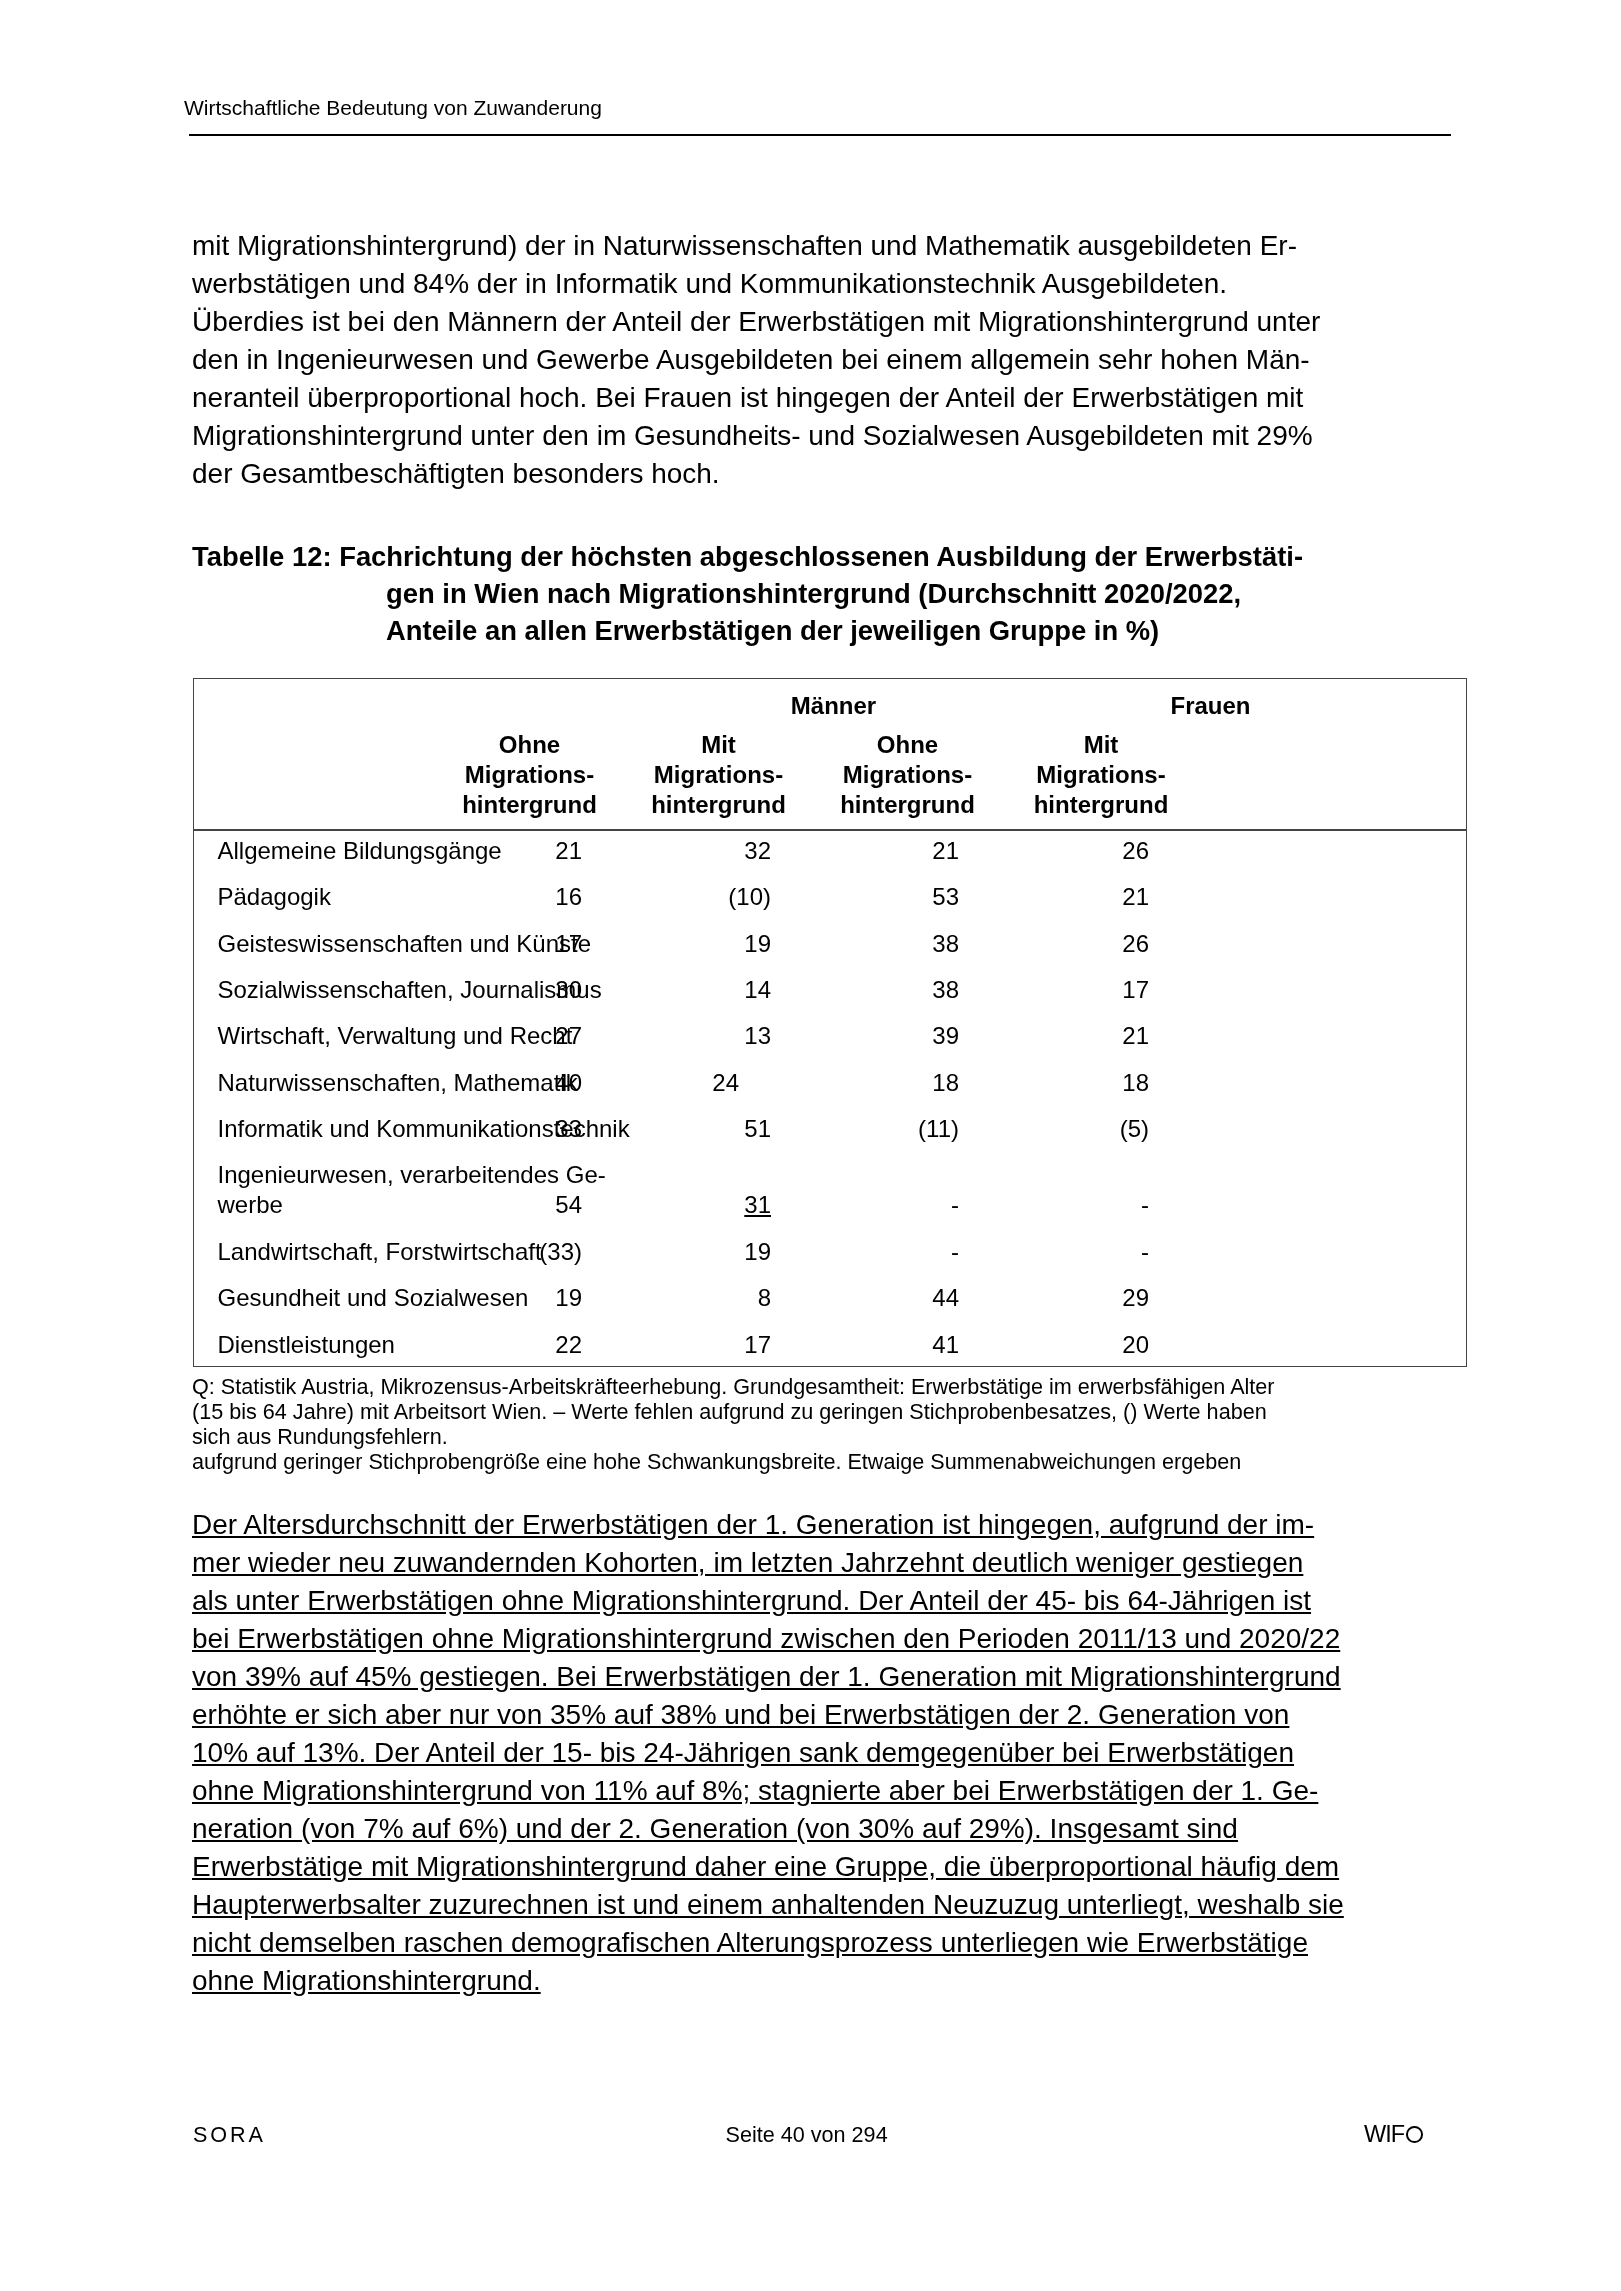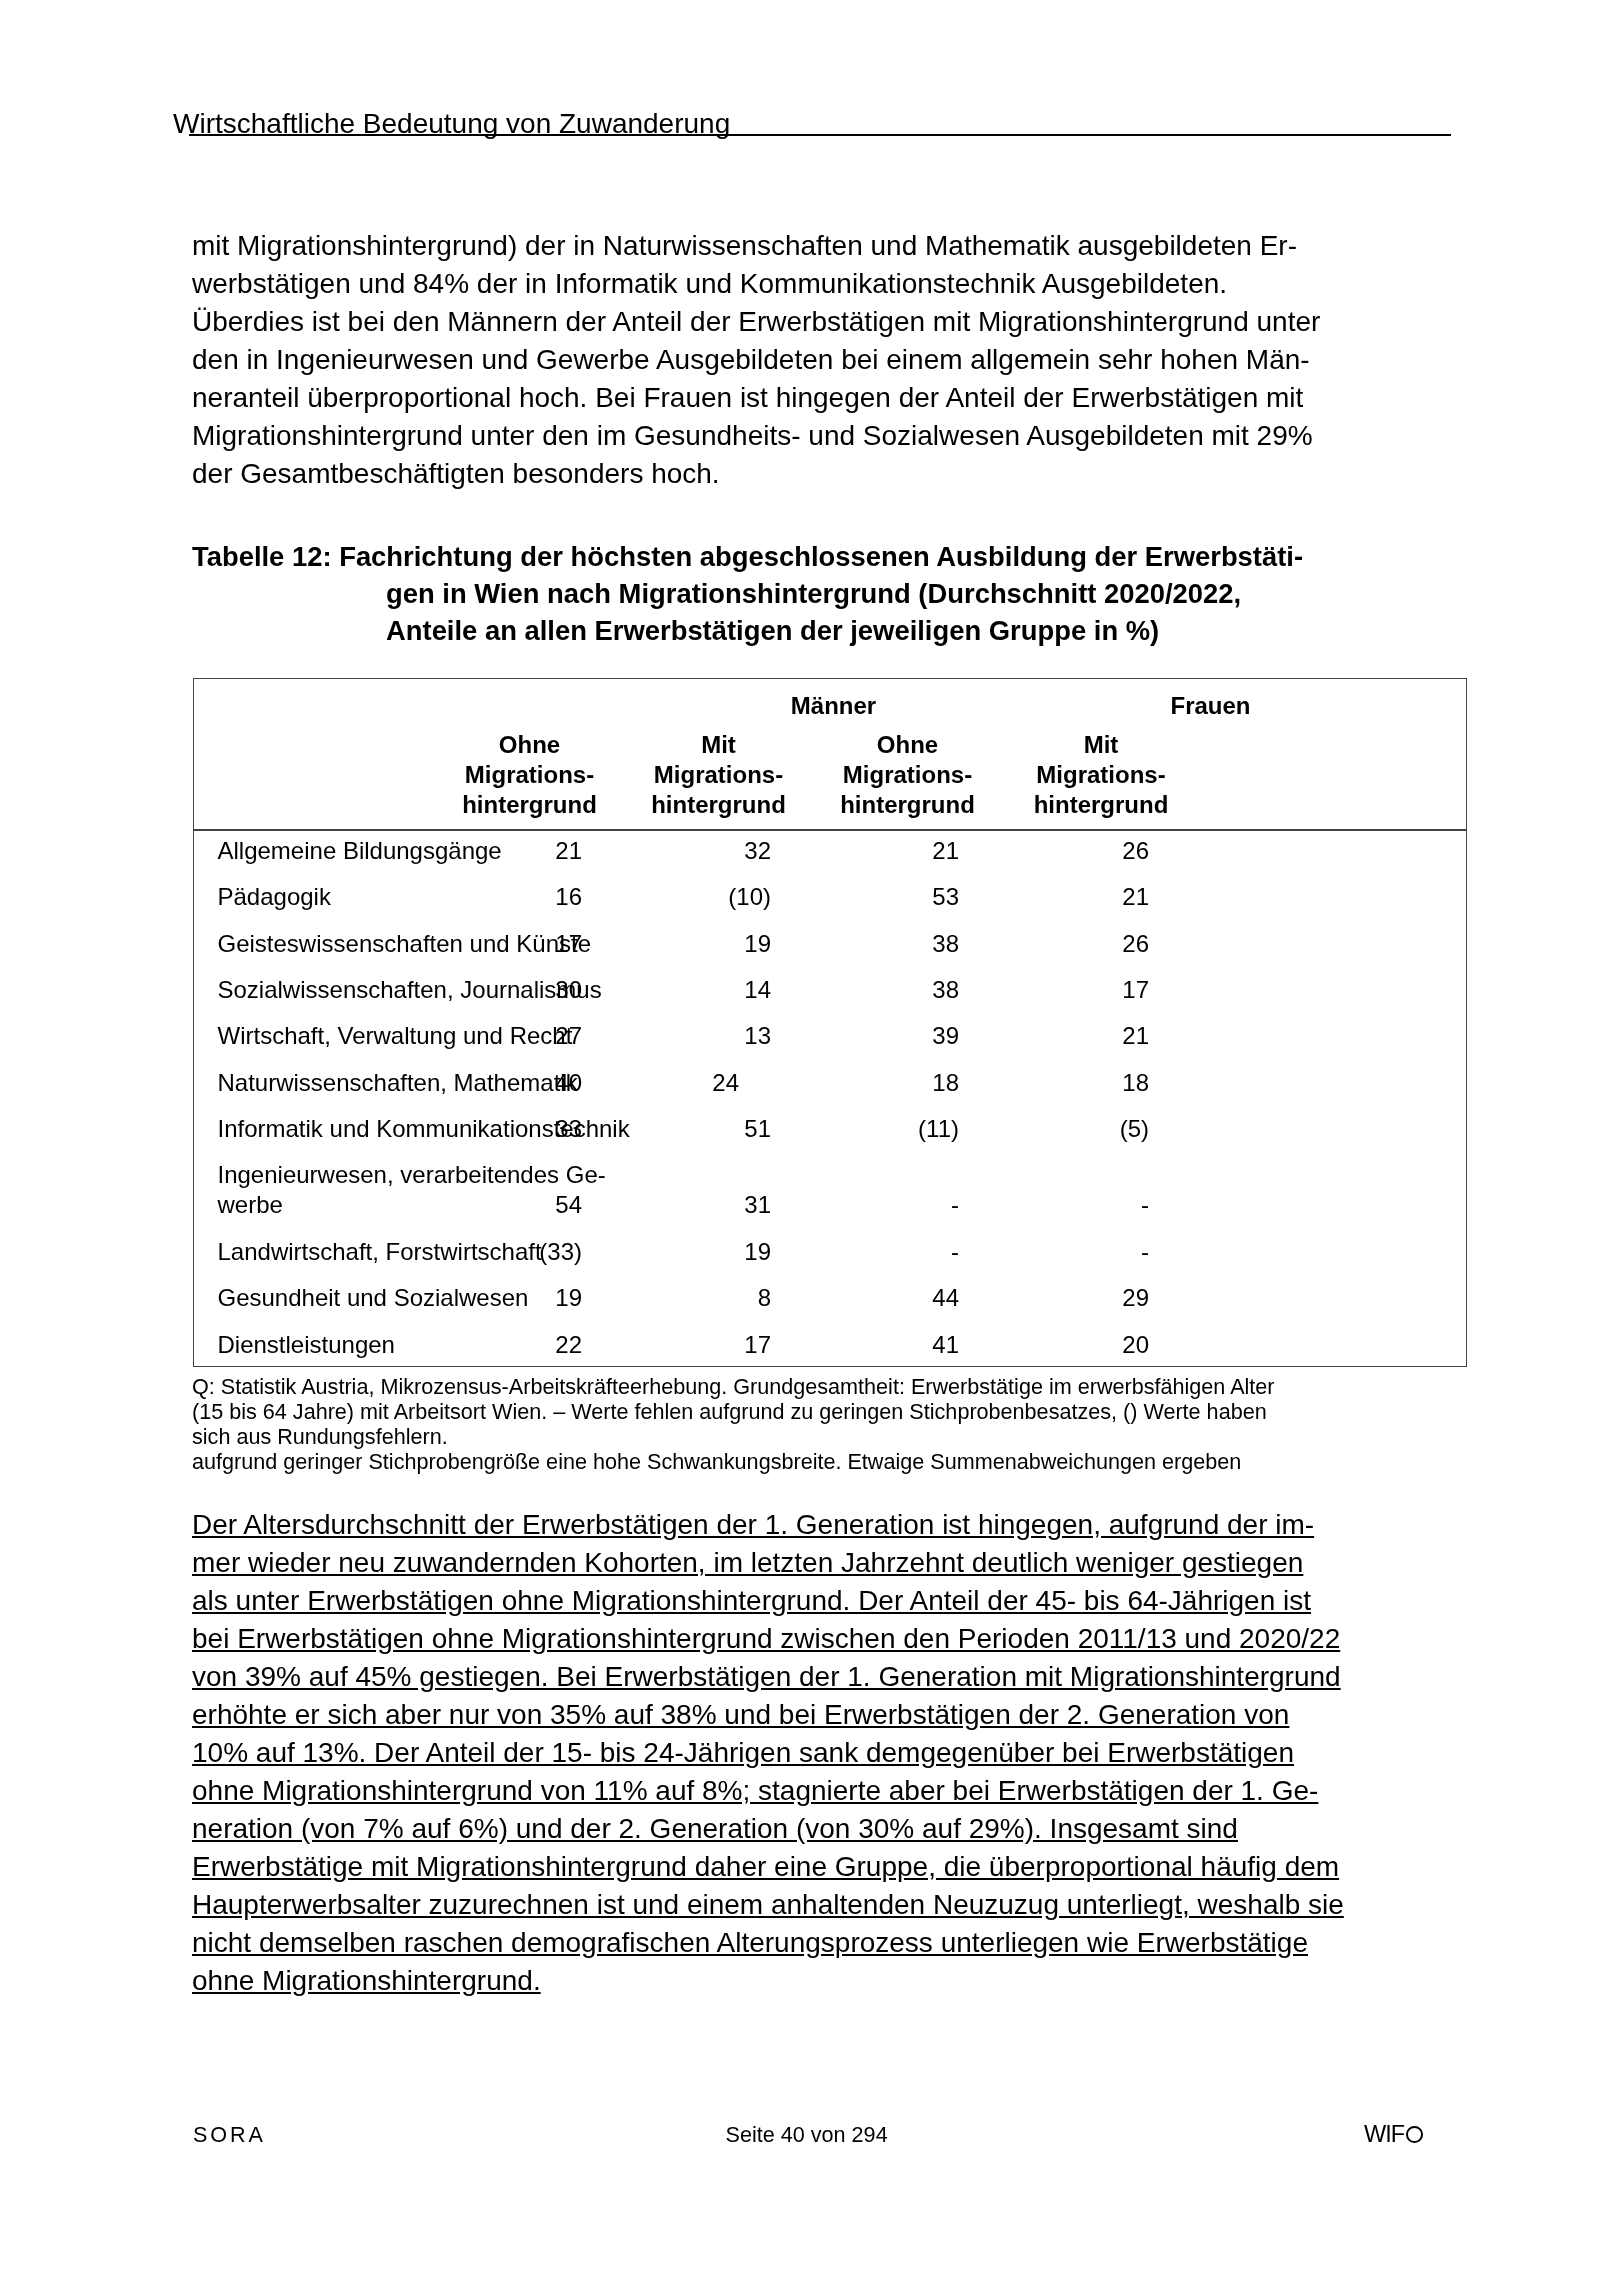--- a/index.html
+++ b/index.html
@@ -1,17 +1,17 @@
 <!DOCTYPE html>
 <html><head>
 <meta charset="utf-8">
 <style>
   html, body { margin:0; padding:0; background:#ffffff; }
   body { width:1621px; height:2292px; position:relative; font-family:"Liberation Sans", sans-serif; color:#000; }
-  .page-header { position:absolute; left:173px; top:96px; font-size:28px;margin-top:12px; }
+  .page-header { position:absolute; left:184px; top:96px; font-size:21px; }
   .header-rule { position:absolute; left:189px; top:134px; width:1262px; height:2px; background:#000; }
   .para { position:absolute; left:192px; width:1264px; font-size:28px; line-height:38px; margin:0; }
   .para .ln { display:block; white-space:nowrap; }
   #p1 { top:227px; }
   .caption { position:absolute; left:192px; top:538px; font-weight:bold; font-size:27.4px; line-height:37px; }
   .caption .ln { display:block; white-space:nowrap; }
   .caption .ln.indent { padding-left:194px; }
   .tbl { position:absolute; left:193px; top:678px; width:1274px; height:689px; border:1.5px solid #444; box-sizing:border-box; }
   .tbl-head { position:absolute; left:0; top:0; width:100%; height:152px; border-bottom:2px solid #444; box-sizing:border-box; }
   .grp { position:absolute; top:12.7px; font-weight:bold; font-size:24px; text-align:center; }
@@ -140,21 +140,21 @@
         <div class="v" style="left: 508px; top: 0px;">51</div>
         <div class="v" style="left: 696px; top: 0px;">(11)</div>
         <div class="v" style="left: 886px; top: 0px;">(5)</div>
       </div>
       <div class="row" style="top: 481px;">
         <div class="lbl">
           <div>Ingenieurwesen, verarbeitendes Ge-</div>
           <div>werbe</div>
         </div>
         <div class="v" style="left: 319px; top: 30px;">54</div>
-        <div class="v" style="left: 508px; top: 30px;">31</div>
+        <div class="v" style="left: 508px; top: 30px; text-decoration: underline;">31</div>
         <div class="v" style="left: 696px; top: 30px;">-</div>
         <div class="v" style="left: 886px; top: 30px;">-</div>
       </div>
       <div class="row" style="top: 558px;">
         <div class="lbl">
           <div>Landwirtschaft, Forstwirtschaft</div>
         </div>
         <div class="v" style="left: 319px; top: 0px;">(33)</div>
         <div class="v" style="left: 508px; top: 0px;">19</div>
         <div class="v" style="left: 696px; top: 0px;">-</div>

